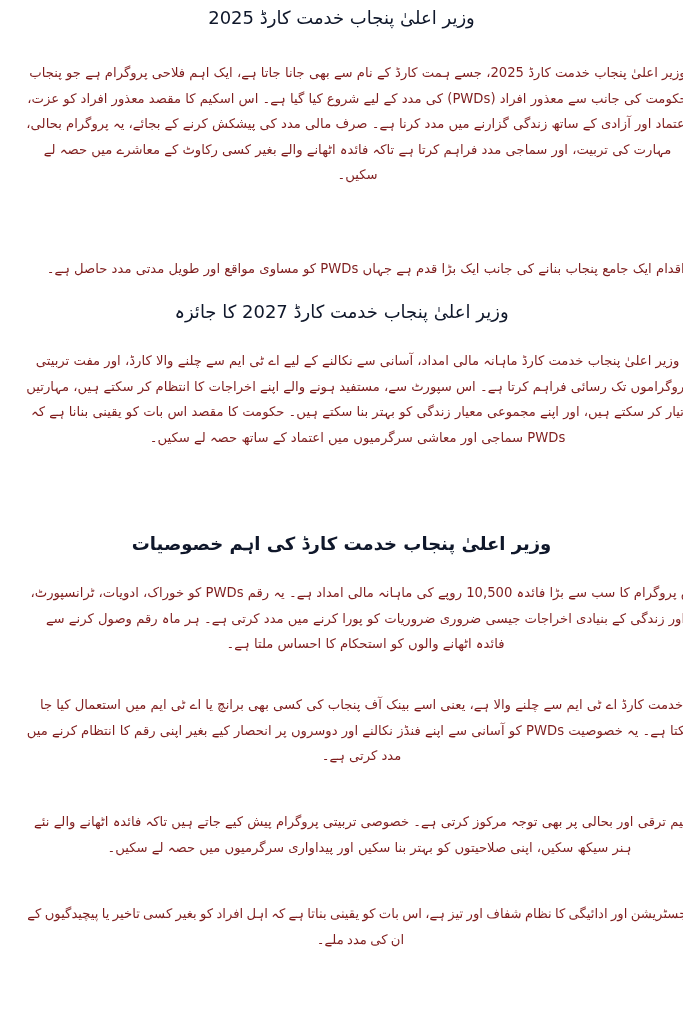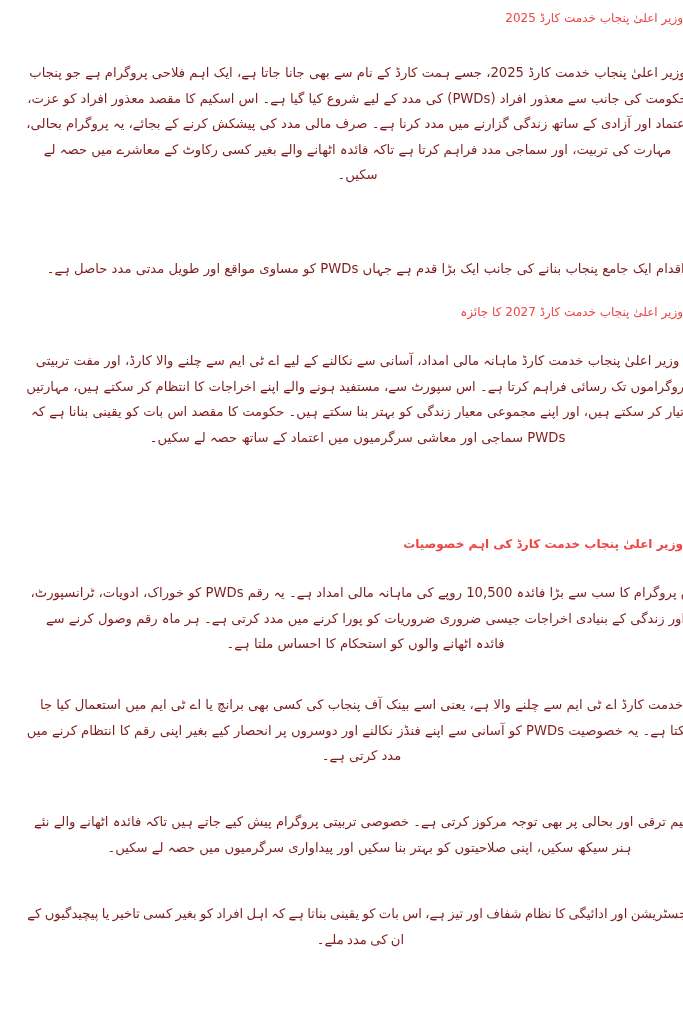--- a/index.html
+++ b/index.html
@@ -20,23 +20,23 @@
       left: 0;
       top: 0;
       width: 683px;
       height: 1024px;
       direction: rtl;
     }
     .heading {
       position: absolute;
       left: 0;
       width: 683px;
-      text-align: right;
-      color: #ef4444;
-      font-size: 12px;
+      text-align: center;
+      color: #0f172a;
+      font-size: 18px;
       line-height: 20px;
       white-space: nowrap;
     }
     .para {
       position: absolute;
       left: 22px;
       width: 671px;
       font-size: 13.2px;
       line-height: 25.5px;
       text-align: center;

